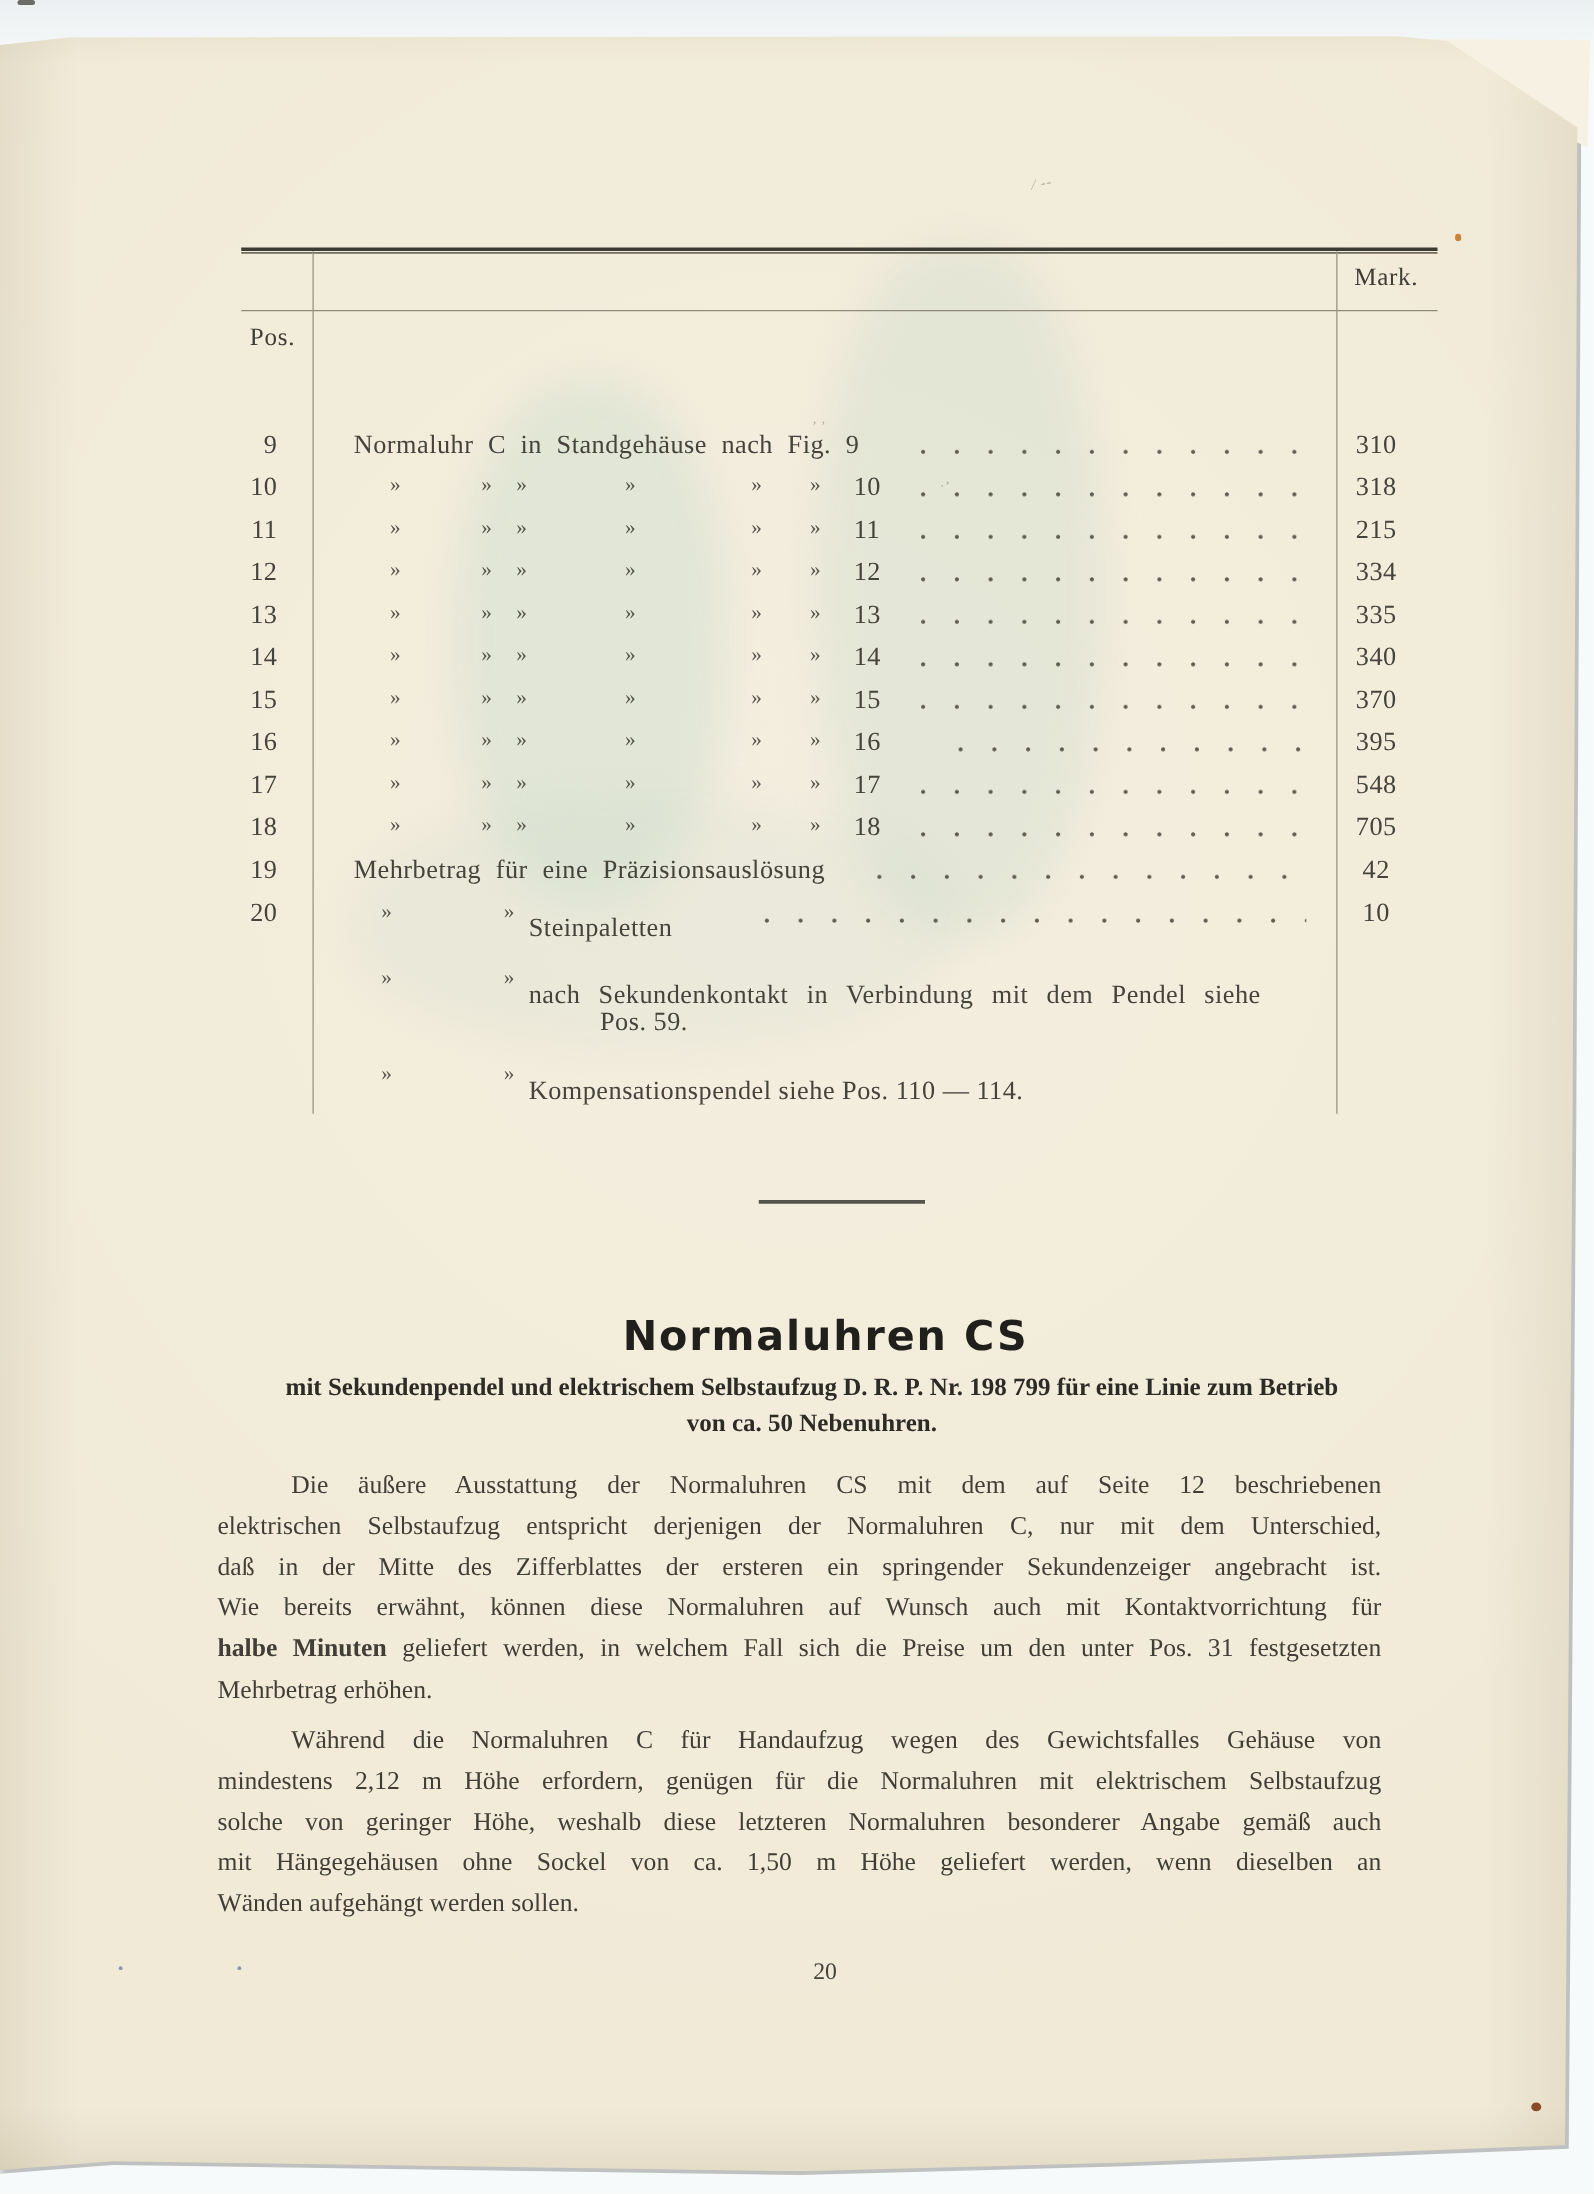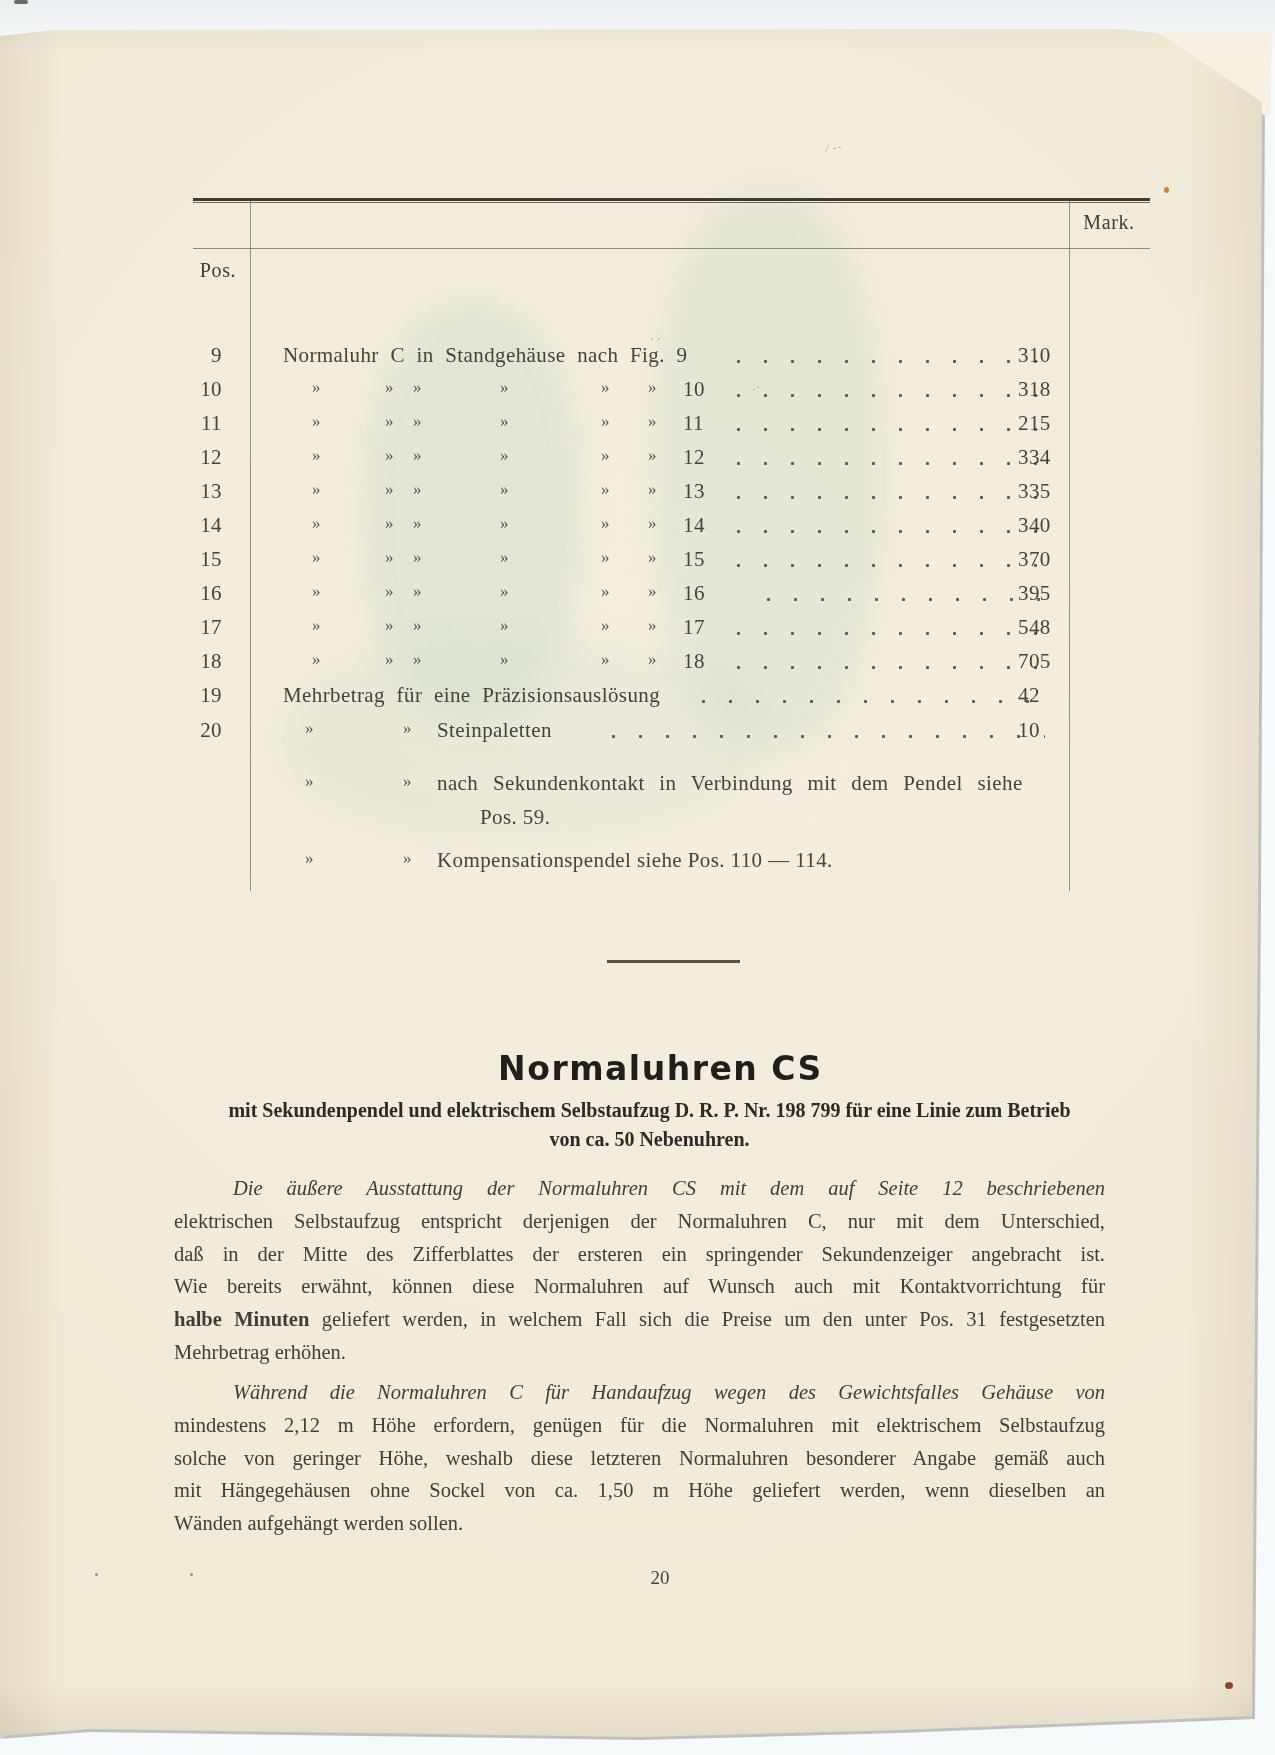--- a/index.html
+++ b/index.html
@@ -41,40 +41,40 @@
   .vrule{width:1px;top:201px;height:690px;background:#96917f;}
   .v1{left:250px;} .v2{left:1069px;}
 
   .collabel{top:211px;font-size:20px;letter-spacing:0.6px;color:#3f3d36;}
   .pos-label{left:193px;width:50px;text-align:center;margin-top:48px;}
   .mark-label{left:1069px;width:80px;text-align:center;}
 
   .row{position:absolute;left:0;width:1275px;height:28px;font-size:21px;letter-spacing:0.4px;color:#45433c;}
   .row span{position:absolute;white-space:nowrap;}
   .pos{left:158px;width:64px;text-align:right;}
-  .price{left:1018px;width:122px;text-align:left;}
+  .price{left:1040px;width:122px;text-align:center;}
   .rowtext{left:259px;word-spacing:6px;margin-left:24px;}
   .d{font-size:17px;color:#57554b;top:1px;}
   .d1{left:312px;} .d2{left:385px;} .d3{left:413px;} .d4{left:500px;} .d5{left:601px;} .d6{left:648px;}
   .da{left:305px;} .db{left:403px;}
-  .t2{left:437px;}
+  .t2{left:423px;margin-top:12px;}
   .fig{left:683px;}
   .dots{left:725px;width:320px;height:26px;
     background-image:radial-gradient(circle,rgba(72,68,58,0.85) 1.3px,rgba(72,68,58,0) 1.9px);
     background-size:27px 5px;background-repeat:repeat-x;background-position:left bottom 5px;}
 
   .divider{left:607px;top:960px;width:133px;height:3px;background:#55534c;}
 
   .h1{left:174px;top:1049px;width:951px;text-align:center;text-indent:22px;
     font-family:"DejaVu Sans",sans-serif;font-weight:bold;font-size:33px;letter-spacing:1.5px;color:#201f1b;}
   .subtitle{left:174px;top:1096px;width:951px;text-align:center;font-weight:bold;font-size:20px;line-height:29px;color:#2d2b25;}
 
   .para{position:absolute;left:174px;width:931px;font-size:20.5px;color:#403e36;}
   .para .ln{height:32.8px;line-height:32.8px;text-align:justify;text-align-last:justify;white-space:nowrap;}
-  .para .ln.first{text-indent:59px;font-style:italic;}
+  .para .ln.first{text-indent:59px;}
   .para .ln.last{text-align-last:left;}
   .p1{top:1172px;} .p2{top:1376px;}
 
   .pagenum{left:560px;top:1567px;width:200px;text-align:center;font-size:19px;color:#45433c;}
 
   .speck{position:absolute;border-radius:50%;}
   .pencil{position:absolute;color:rgba(110,100,85,0.55);font-size:11px;letter-spacing:1px;}
 </style>
 </head>
 <body>

